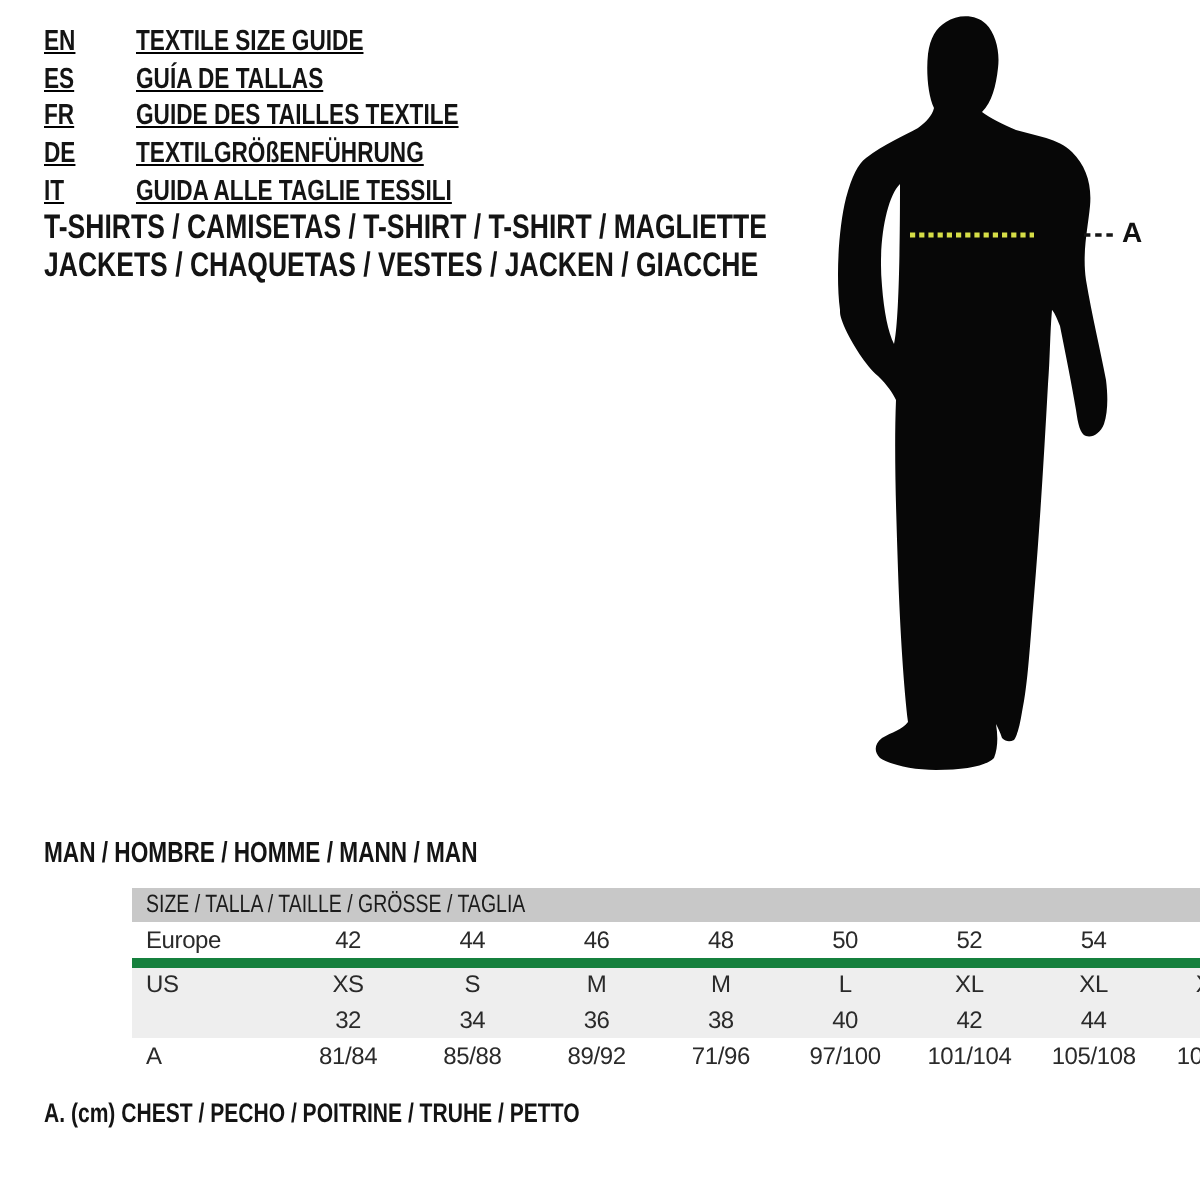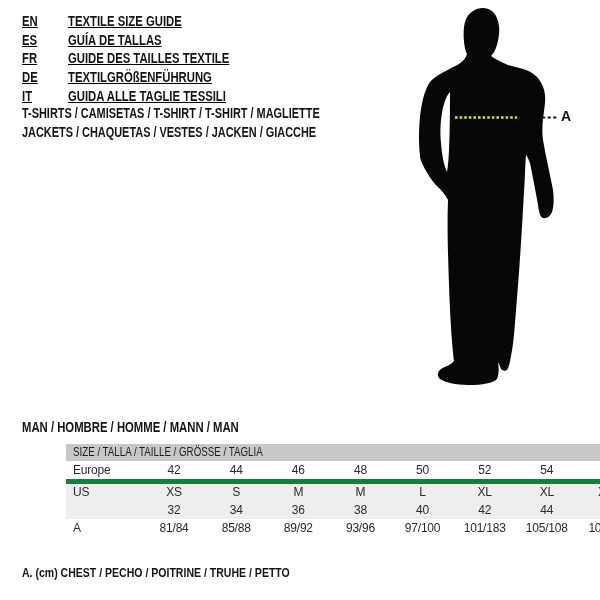--- a/index.html
+++ b/index.html
@@ -10,40 +10,40 @@
   }
   .abs{position:absolute;}
   .cond{transform:scaleX(0.78);transform-origin:0 0;white-space:nowrap;display:inline-block;}
 
   
   .lang-block{left:22px;top:12px;text-decoration:underline;}
   .lang-row{display:flex;line-height:18.7px;font-weight:700;font-size:14.5px;color:#141414;}
   .lang-code{width:46px;}
 
   
-  .cat-block{left:22px;top:104px;font-weight:700;font-size:14px;line-height:19.2px;color:#141414;}
+  .cat-block{left:22px;top:104px;font-weight:700;font-size:17px;line-height:19.2px;color:#141414;}
 
   
   .fig-wrap{left:400px;top:0;width:200px;height:395px;}
   .a-label{left:561px;top:108px;font-size:14px;font-weight:600;color:#111111;line-height:16px;}
 
   
   .section-title{left:22px;top:419px;font-weight:700;font-size:14.5px;color:#141414;}
 
   
   .size-table{left:18px;top:444px;width:574px;font-size:12px;color:#2a2a2a;margin-left:48px;}
   .st-header{height:17px;line-height:17px;background:#c8c8c8;padding-left:7px;font-size:12.5px;color:#1b1b1b;}
   .st-row{display:flex;height:18px;line-height:18px;letter-spacing:-0.2px;}
   .st-row.stripe{background:#eeeeee;}
   .st-row.stripe-first{border-top:5px solid #15803d;height:17px;line-height:17px;}
   .st-label{width:70px;padding-left:7px;}
   .st-cell{flex:1;text-align:center;}
 
   
-  .footnote{left:22px;top:549px;font-weight:700;font-size:13.5px;color:#141414;margin-top:16px;}
+  .footnote{left:22px;top:549px;font-weight:700;font-size:13.5px;color:#141414;}
 </style>
 </head>
 <body>
 
 <div class="abs lang-block">
   <div class="lang-row">
     <span class="lang-code cond">EN</span>
     <span class="cond">TEXTILE SIZE GUIDE</span>
   </div>
   <div class="lang-row">
@@ -129,23 +129,23 @@
     <span class="st-cell">40</span>
     <span class="st-cell">42</span>
     <span class="st-cell">44</span>
     <span class="st-cell">46</span>
   </div>
   <div class="st-row">
     <span class="st-label">A</span>
     <span class="st-cell">81/84</span>
     <span class="st-cell">85/88</span>
     <span class="st-cell">89/92</span>
-    <span class="st-cell">93/96</span>
+    <span class="st-cell">71/96</span>
     <span class="st-cell">97/100</span>
-    <span class="st-cell">101/183</span>
+    <span class="st-cell">101/104</span>
     <span class="st-cell">105/108</span>
     <span class="st-cell">109/112</span>
   </div>
 </div>
 
 <div class="abs footnote">
   <span class="cond">A. (cm) CHEST / PECHO / POITRINE / TRUHE / PETTO</span>
 </div>
 
 </body></html>

